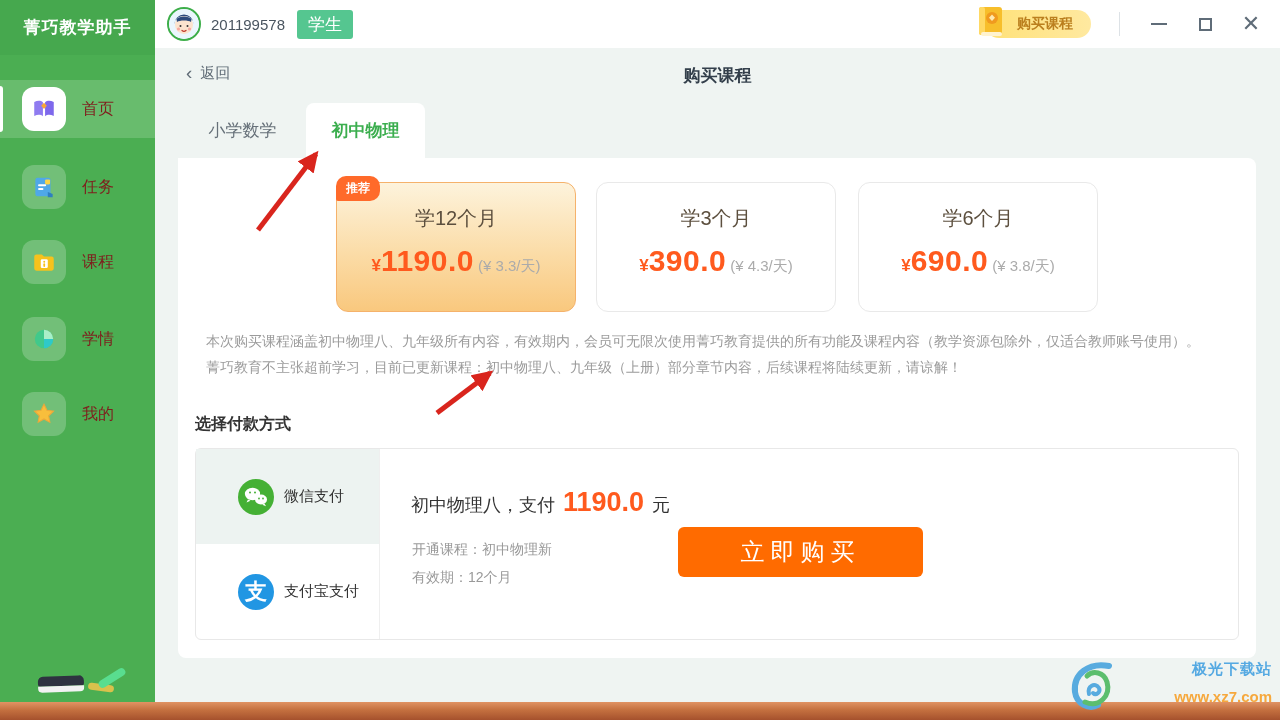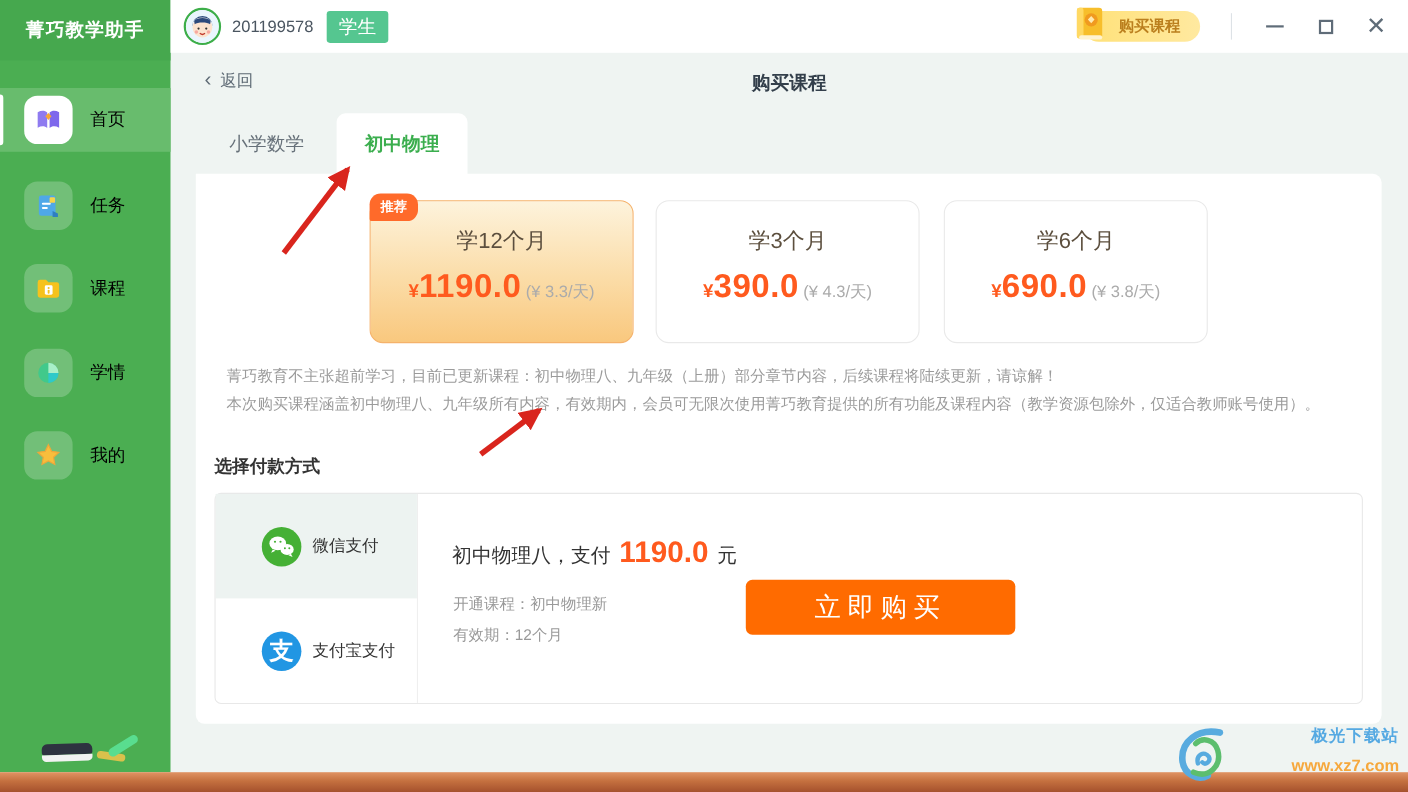--- a/index.html
+++ b/index.html
@@ -11,21 +11,21 @@
   
   .sidebar { position:absolute; left:0; top:0; width:155px; height:702px; background:#4BAE52; }
   .logo { height:55px; background:#46A84E; color:#FFFFFF; font-size:17px; font-weight:bold;
           display:flex; align-items:center; justify-content:center; letter-spacing:1px; }
   .nav-item { position:absolute; left:0; width:155px; height:58px; display:flex; align-items:center; cursor:pointer; }
   .nav-item.active { background:#68BC6D; }
   .nav-item .ind { position:absolute; left:0; top:6px; width:3px; height:46px; background:#FFFFFF; border-radius:0 3px 3px 0; }
   .nav-ico { width:44px; height:44px; border-radius:12px; margin-left:22px; display:flex; align-items:center; justify-content:center;
              background:rgba(255,255,255,0.22); flex:0 0 auto; }
   .nav-item.active .nav-ico { background:#FFFFFF; }
-  .nav-label { color:#000000; font-size:16px; margin-left:16px; }
+  .nav-label { color:#7f1d1d; font-size:16px; margin-left:16px; }
   .chalk-tray { position:absolute; left:0; bottom:0; width:155px; height:40px; }
   .eraser { position:absolute; left:38px; top:14px; width:46px; height:16px; transform:rotate(-2deg); }
   .eraser .top { width:46px; height:10px; background:#2E3340; border-radius:5px 5px 2px 2px; }
   .eraser .bot { width:46px; height:6px; background:#F2F2F2; border-radius:0 0 4px 4px; }
   .chalk { position:absolute; border-radius:4px; }
   .chalk.yellow { left:88px; top:22px; width:26px; height:7px; background:#D9C14C; transform:rotate(8deg); }
   .chalk.green  { left:97px; top:12px; width:30px; height:8px; background:#59DD8F; transform:rotate(-32deg); }
 
   
   .topbar { position:absolute; left:155px; top:0; width:1125px; height:48px; background:#FFFFFF; display:flex; align-items:center; }
@@ -257,22 +257,22 @@
       <div class="card card3">
         <div class="card-title">学6个月</div>
         <div class="price-row">
           <span class="cur">¥</span>
           <span class="price">690.0</span>
           <span class="per-day">(¥ 3.8/天)</span>
         </div>
       </div>
 
       <div class="desc">
+        <div>本次购买课程涵盖初中物理八、九年级所有内容，有效期内，会员可无限次使用菁巧教育提供的所有功能及课程内容（教学资源包除外，仅适合教师账号使用）。</div>
         <div>菁巧教育不主张超前学习，目前已更新课程：初中物理八、九年级（上册）部分章节内容，后续课程将陆续更新，请谅解！</div>
-        <div>本次购买课程涵盖初中物理八、九年级所有内容，有效期内，会员可无限次使用菁巧教育提供的所有功能及课程内容（教学资源包除外，仅适合教师账号使用）。</div>
       </div>
 
       <div class="pay-title">选择付款方式</div>
 
       <div class="pay-box">
         <div class="pay-col">
           <div class="method selected">
             <span class="m-ico wechat-ico">
               <svg width="36" height="36" viewBox="0 0 36 36">
                 <ellipse cx="14.5" cy="15" rx="7.6" ry="6.2" fill="#FFFFFF"></ellipse>

